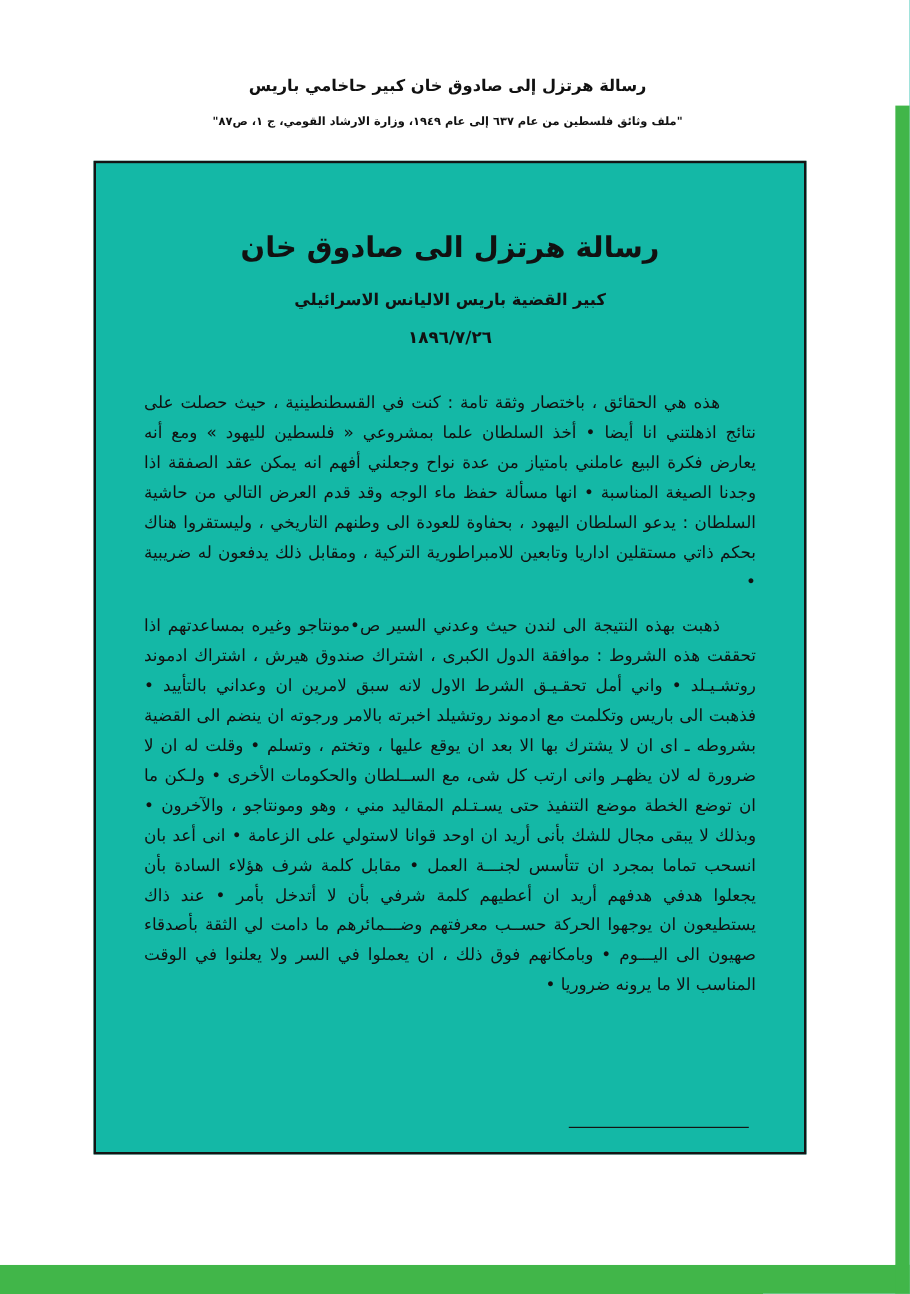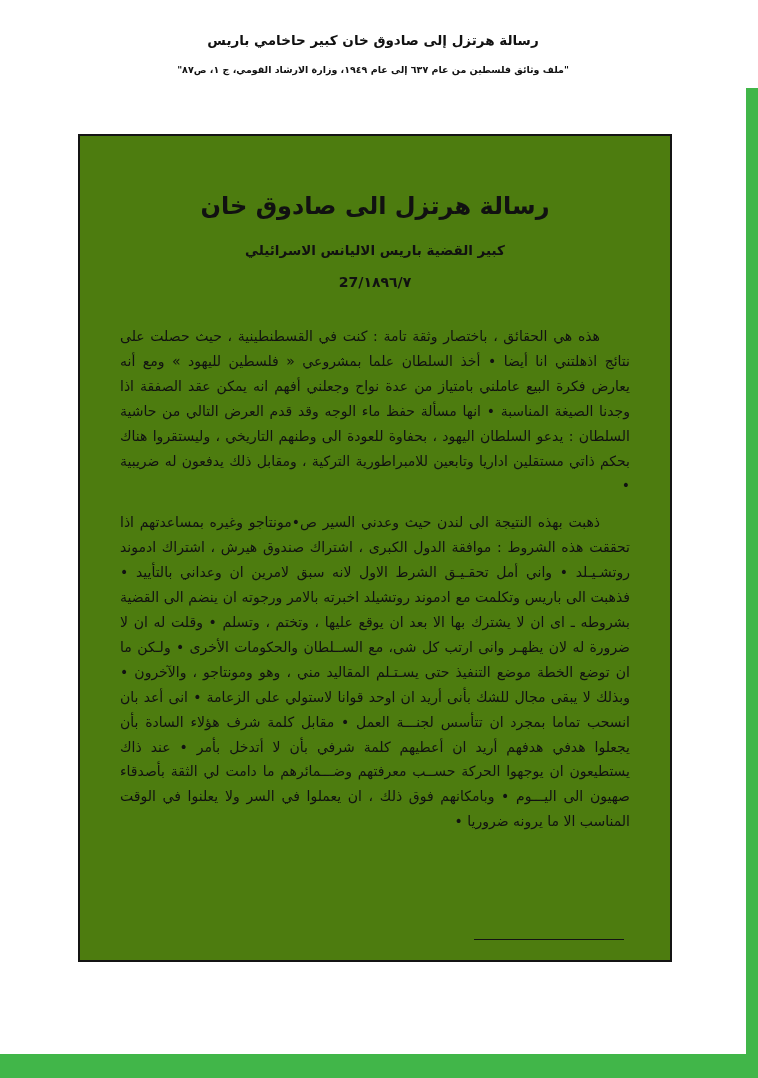--- a/index.html
+++ b/index.html
@@ -22,38 +22,39 @@
     width: 12px; background: var(--green);
   }
   .scan-page {
     position: absolute; inset: 0 12px 24px 0;
     background: #ffffff;
   }
   .page-header {
     direction: rtl;
     text-align: center;
     padding-top: 32px;
+    margin-top: 32px;
   }
   .page-header .header-title {
     font-size: 13.5px;
     font-weight: bold;
     letter-spacing: 1.5px;
   }
   .page-header .header-source {
     font-size: 9.5px;
     font-weight: bold;
     margin-top: 16px;
     letter-spacing: 0.3px;
   }
   .doc-box {
     position: absolute;
     left: 78px; top: 134px;
     width: 594px; height: 828px;
     border: 2.5px solid #141414;
-    background: #4d7c0f;
+    background: #14b8a6;
     direction: rtl;
     display: flex;
     flex-direction: column;
     padding: 30px 40px 16px 40px;
   }
   .doc-title {
     text-align: center;
     font-size: 24px;
     font-weight: bold;
     margin-top: 26px;
@@ -110,21 +111,21 @@
 <div class="scan-page">
 
   <div class="page-header">
     <div class="header-title">رسالة هرتزل إلى صادوق خان كبير حاخامي باريس</div>
     <div class="header-source">"ملف وثائق فلسطين من عام ٦٣٧ إلى عام ١٩٤٩، وزارة الارشاد القومي، ج ١، ص٨٧"</div>
   </div>
 
   <div class="doc-box">
     <div class="doc-title">رسالة هرتزل الى صادوق خان</div>
     <div class="doc-subtitle">كبير القضية باريس الاليانس الاسرائيلي</div>
-    <div class="doc-date">١٨٩٦/٧/27</div>
+    <div class="doc-date">١٨٩٦/٧/٢٦</div>
 
     <div class="doc-body">
       <p class="para">هذه هي الحقائق ، باختصار وثقة تامة : كنت في القسطنطينية ، حيث حصلت على نتائج اذهلتني انا أيضا • أخذ السلطان علما بمشروعي « فلسطين لليهود » ومع أنه يعارض فكرة البيع عاملني بامتياز من عدة نواح وجعلني أفهم انه يمكن عقد الصفقة اذا وجدنا الصيغة المناسبة • انها مسألة حفظ ماء الوجه وقد قدم العرض التالي من حاشية السلطان : يدعو السلطان اليهود ، بحفاوة للعودة الى وطنهم التاريخي ، وليستقروا هناك بحكم ذاتي مستقلين اداريا وتابعين للامبراطورية التركية ، ومقابل ذلك يدفعون له ضريبية •</p>
       <p class="para">ذهبت بهذه النتيجة الى لندن حيث وعدني السير ص•مونتاجو وغيره بمساعدتهم اذا تحققت هذه الشروط : موافقة الدول الكبرى ، اشتراك صندوق هيرش ، اشتراك ادموند روتشـيـلد • واني أمل تحقـيـق الشرط الاول لانه سبق لامرين ان وعداني بالتأييد • فذهبت الى باريس وتكلمت مع ادموند روتشيلد اخبرته بالامر ورجوته ان ينضم الى القضية بشروطه ـ اى ان لا يشترك بها الا بعد ان يوقع عليها ، وتختم ، وتسلم • وقلت له ان لا ضرورة له لان يظهـر وانى ارتب كل شى، مع الســلطان والحكومات الأخرى • ولـكن ما ان توضع الخطة موضع التنفيذ حتى يسـتـلم المقاليد مني ، وهو ومونتاجو ، والآخرون • وبذلك لا يبقى مجال للشك بأنى أريد ان اوحد قوانا لاستولي على الزعامة • انى أعد بان انسحب تماما بمجرد ان تتأسس لجنـــة العمل • مقابل كلمة شرف هؤلاء السادة بأن يجعلوا هدفي هدفهم أريد ان أعطيهم كلمة شرفي بأن لا أتدخل بأمر • عند ذاك يستطيعون ان يوجهوا الحركة حســب معرفتهم وضـــمائرهم ما دامت لي الثقة بأصدقاء صهيون الى اليـــوم • وبامكانهم فوق ذلك ، ان يعملوا في السر ولا يعلنوا في الوقت المناسب الا ما يرونه ضروريا •</p>
     </div>
 
     <div class="footnote-area">
       <hr class="footnote-rule">
     </div>
   </div>

